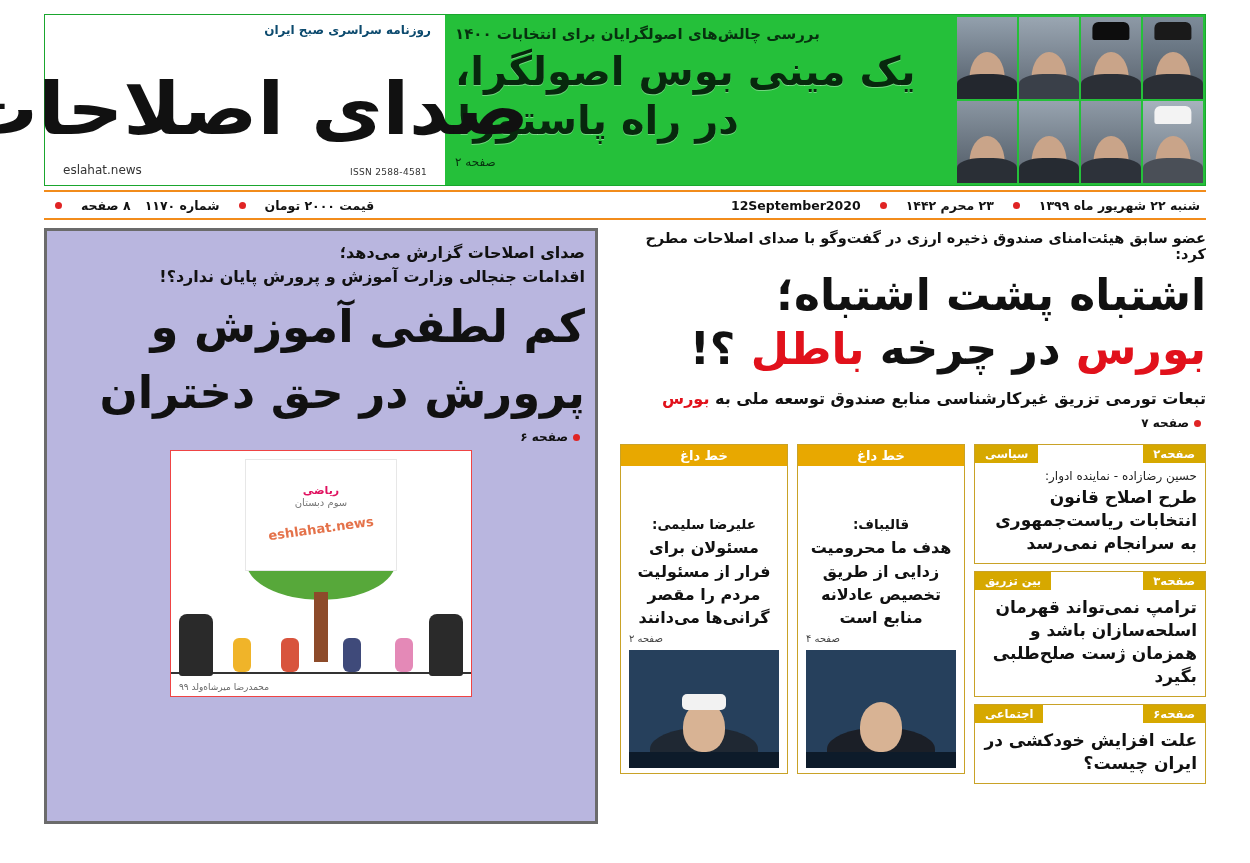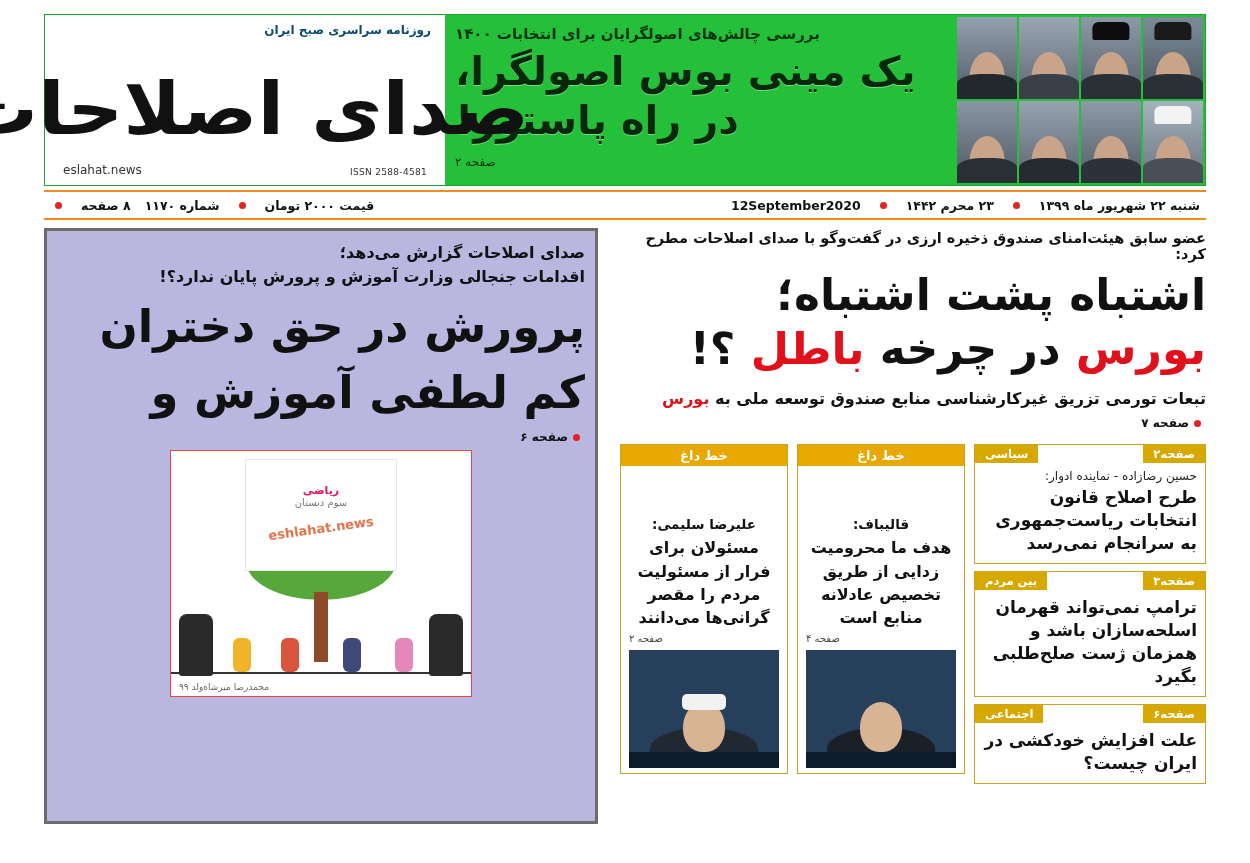--- a/index.html
+++ b/index.html
@@ -331,21 +331,21 @@
               <div class="tab left">صفحه۲</div>
               <div class="tab">سیاسی</div>
             </div>
             <div class="byline">حسین رضازاده - نماینده ادوار:</div>
             <div class="stitle">طرح اصلاح قانون انتخابات ریاست‌جمهوری به سرانجام نمی‌رسد</div>
           </div>
 
           <div class="sidebox">
             <div class="tabs">
               <div class="tab left">صفحه۳</div>
-              <div class="tab">بین مردم</div>
+              <div class="tab">بین تزریق</div>
             </div>
             <div class="stitle">ترامپ نمی‌تواند قهرمان اسلحه‌سازان باشد و همزمان ژست صلح‌طلبی بگیرد</div>
           </div>
 
           <div class="sidebox">
             <div class="tabs">
               <div class="tab left">صفحه۶</div>
               <div class="tab">اجتماعی</div>
             </div>
             <div class="stitle">علت افزایش خودکشی در ایران چیست؟</div>
@@ -381,22 +381,22 @@
             </div>
           </div>
         </div>
 
       </div>
     </div>
 
     <div class="col-left">
       <div class="feat-kicker">صدای اصلاحات گزارش می‌دهد؛</div>
       <div class="feat-kicker">اقدامات جنجالی وزارت آموزش و پرورش پایان ندارد؟!</div>
+      <div class="feat-title">کم لطفی آموزش و</div>
       <div class="feat-title">پرورش در حق دختران</div>
-      <div class="feat-title">کم لطفی آموزش و</div>
       <div class="feat-ref">
         <span class="dot"></span><span>صفحه ۶</span>
       </div>
 
       <div class="cartoon">
         <div class="tree-top"></div>
         <div class="tree-trunk"></div>
         <div class="cart-book">
           <div class="bt">ریاضی</div>
           <div class="bs">سوم دبستان</div>

